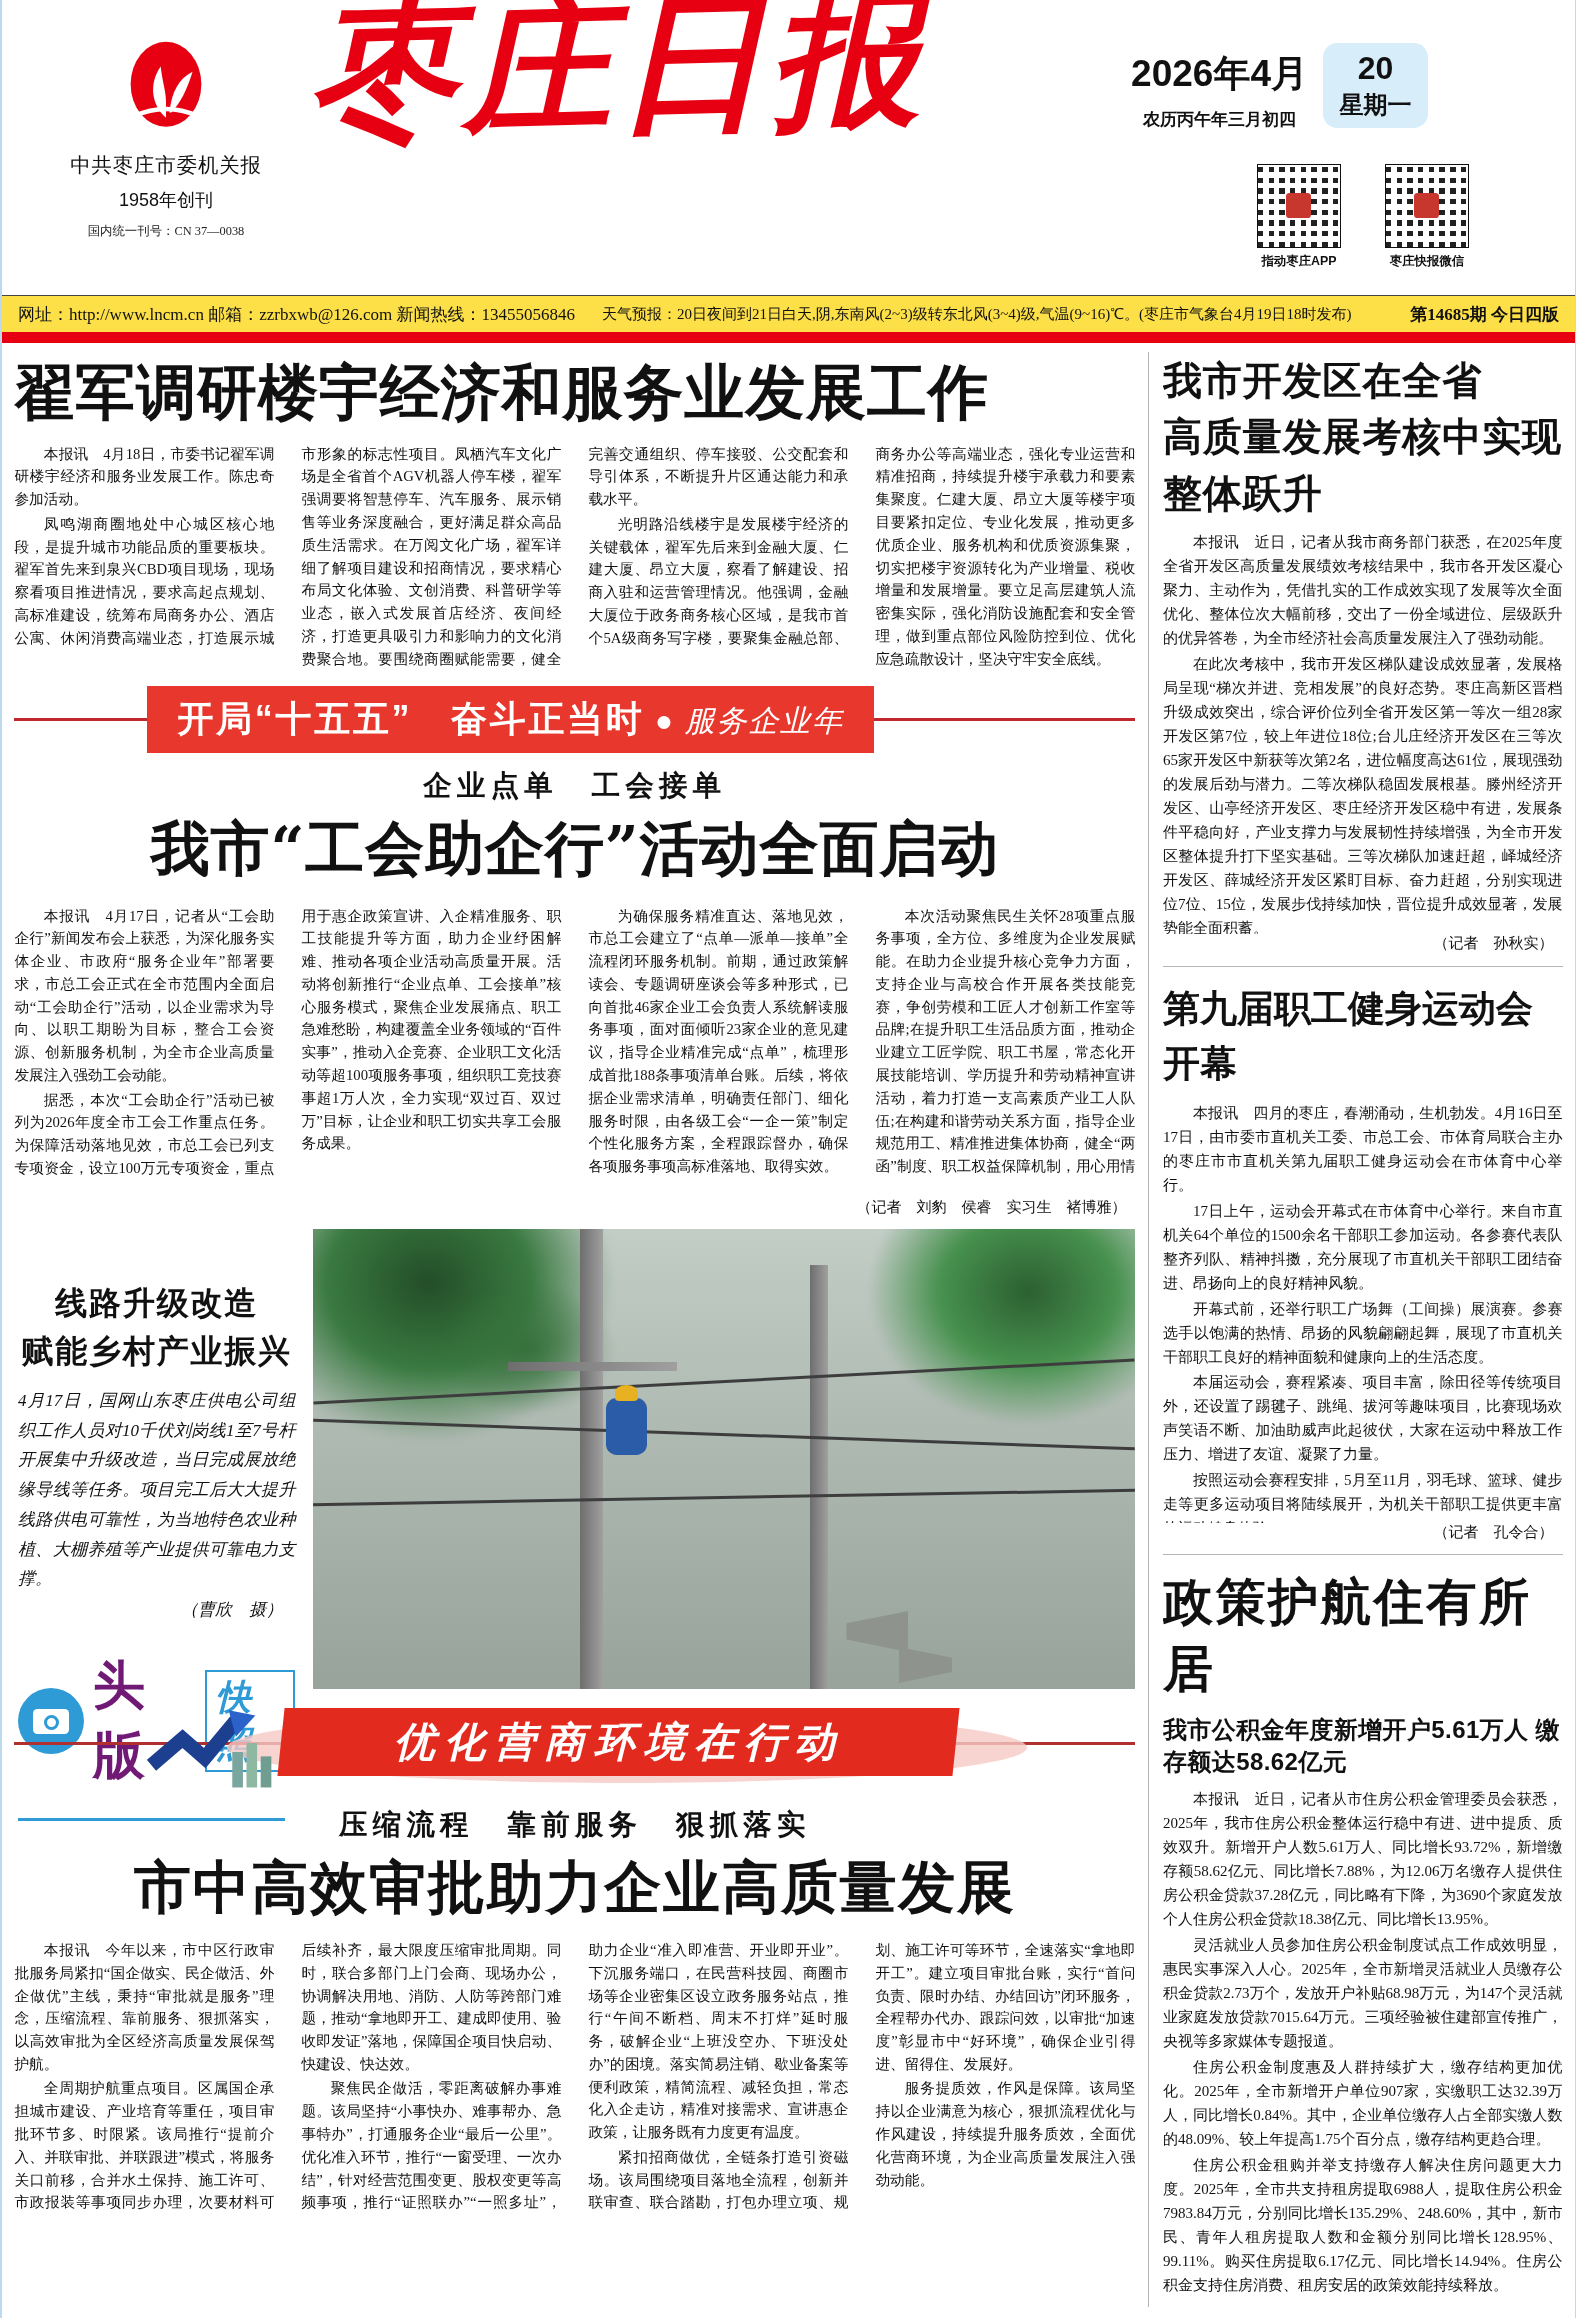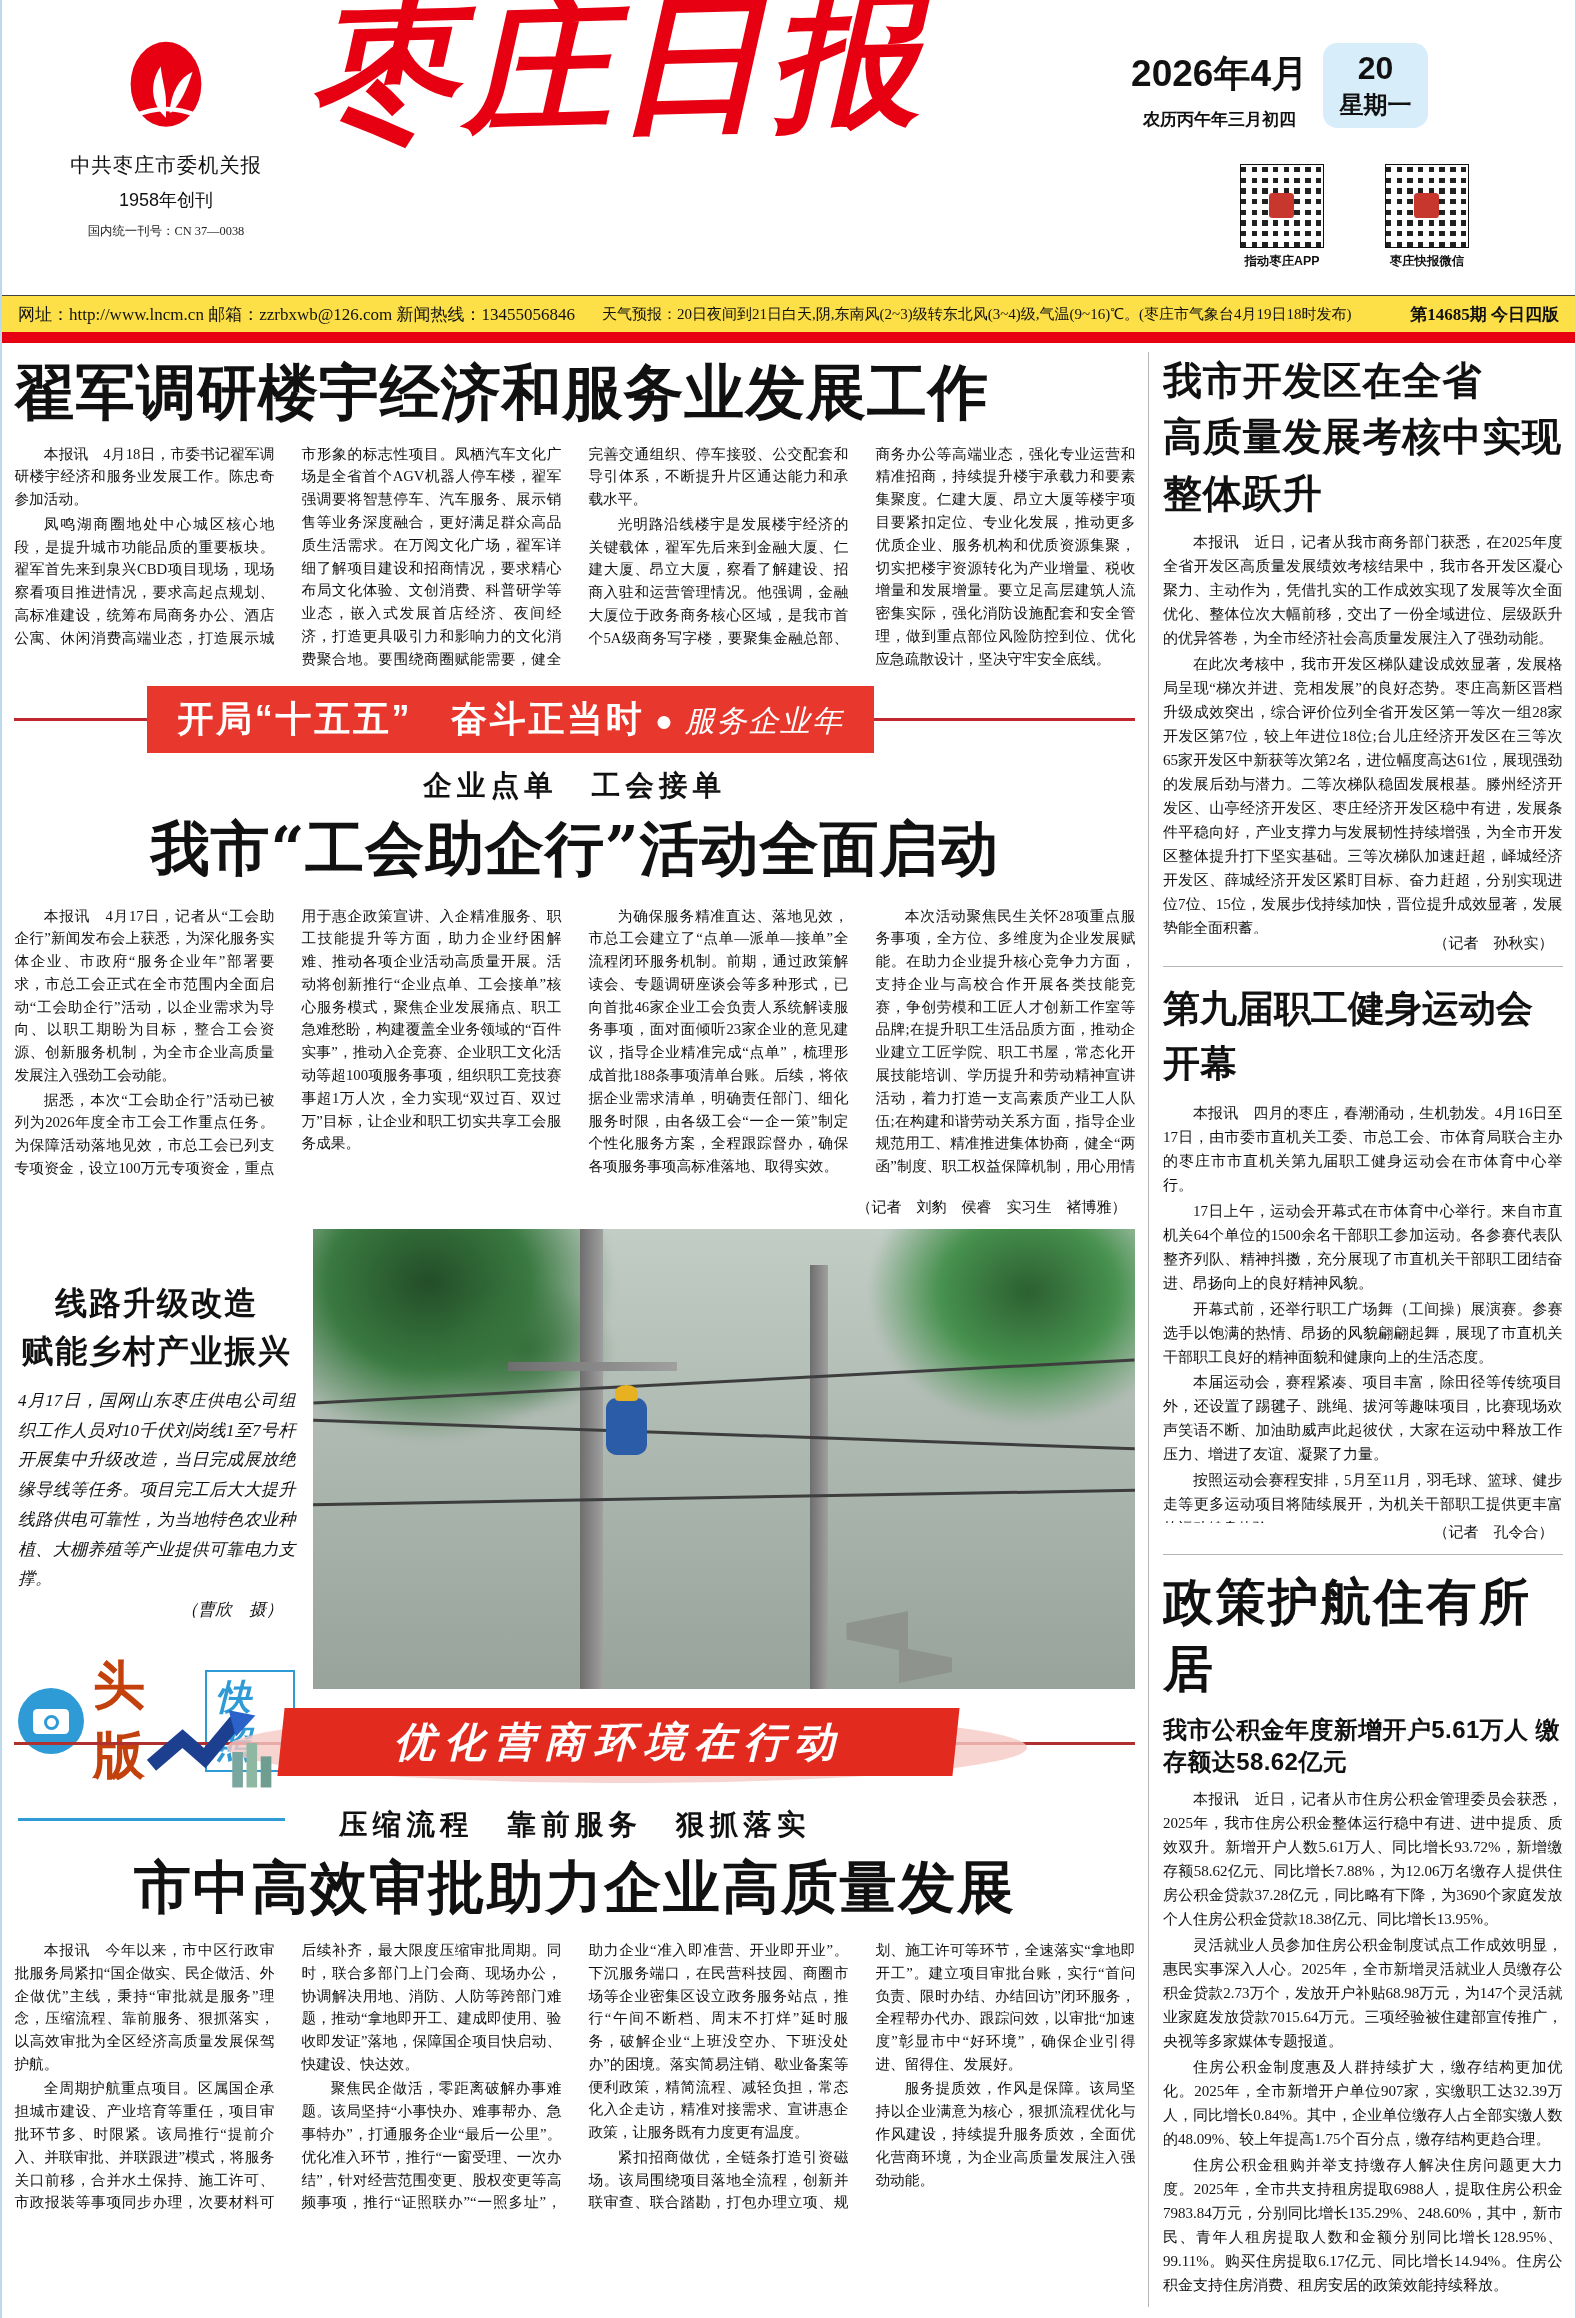--- a/index.html
+++ b/index.html
@@ -21,21 +21,21 @@
   .slogan-row{display:flex;align-items:center;justify-content:center;gap:23px;margin-top:16px;}
   .slogan-rule{width:191px;height:1.8px;background:#8a8a8a;}
   .slogan{font-size:30px;font-weight:bold;letter-spacing:10.7px;color:#222;font-family:"DejaVu Serif",serif;}
   .dateblock{position:absolute;right:267px;top:49px;text-align:center;}
   .dateblock .d1{font-size:37px;font-weight:900;font-family:"Liberation Sans",sans-serif;}
   .dateblock .d2{font-size:17px;font-weight:bold;margin-top:9px;}
   .daybox{position:absolute;right:147px;top:43px;width:105px;height:85px;background:#d8edfa;
       border-radius:14.2px;text-align:center;padding-top:7.1px;box-sizing:border-box;}
   .daybox .num{font-size:32px;font-weight:900;font-family:"Liberation Sans",sans-serif;}
   .daybox .wk{font-size:24px;font-weight:900;margin-top:1.8px;}
-  .qrs{position:absolute;right:102px;top:164px;display:flex;gap:53px;justify-content:flex-end;}
+  .qrs{position:absolute;right:102px;top:164px;display:flex;gap:36px;justify-content:flex-end;}
   .qr{width:92px;text-align:center;}
   .qr .code{width:82px;height:82px;margin:0 auto;border:1.8px solid #111;
       background:
         repeating-linear-gradient(0deg,#111 0 5.3px,#fff 5.3px 10.7px),
         repeating-linear-gradient(90deg,#111 0 5.3px,#fff 5.3px 10.7px);
       background-blend-mode:screen;position:relative;}
   .qr .code::after{content:'';position:absolute;left:28.4px;top:28.4px;width:25px;height:25px;background:#c8372d;border-radius:3.6px;}
   .qr .cap{font-size:12.4px;margin-top:5.3px;font-weight:bold;font-family:"Liberation Sans",sans-serif;}
   
   .infobar{height:36px;background:#fde047;border-top:0.9px solid #444;display:flex;align-items:center;
@@ -72,21 +72,21 @@
   .photo-row{display:flex;margin-top:12.4px;height:460px;}
   .sidebox{width:290px;flex:0 0 290px;padding:50px 9px 0 3.6px;box-sizing:border-box;}
   .sidebox .t{font-size:32px;text-align:center;font-weight:bold;letter-spacing:1.8px;line-height:1.5;
       font-family:"DejaVu Serif",serif;}
   .sidebox .bd{font-size:17px;line-height:1.75;margin-top:11px;font-style:italic;text-align:justify;}
   .sidebox .credit{text-align:right;font-size:17px;font-style:italic;margin-top:3.6px;padding-right:12.4px;}
   .badge{display:flex;align-items:center;margin-top:30px;}
   .badge .cam-circle{width:66px;height:66px;border-radius:50%;background:#2e9bd6;position:relative;flex:0 0 66px;}
   .badge .cam-body{position:absolute;left:15px;top:21.3px;width:36px;height:25px;background:#fff;border-radius:4.4px;}
   .badge .cam-lens{position:absolute;left:26px;top:27px;width:9px;height:9px;border:3.6px solid #2e9bd6;border-radius:50%;}
-  .badge .w1{font-size:52px;font-weight:900;color:#c2410c;margin-left:9px;font-family:"Liberation Sans",sans-serif;letter-spacing:1.8px;}
+  .badge .w1{font-size:52px;font-weight:900;color:#701a75;margin-left:9px;font-family:"Liberation Sans",sans-serif;letter-spacing:1.8px;}
   .badge .w2{font-size:35px;font-weight:bold;color:#2e9bd6;font-style:italic;border:2.7px solid #2e9bd6;
       padding:1.8px 9px;margin-left:7.1px;font-family:"DejaVu Serif",serif;}
   .blue-underline{height:3.6px;background:#2e9bd6;margin-top:27px;width:267px;}
   .photo{flex:1;margin-left:9px;position:relative;overflow:hidden;
       background:linear-gradient(180deg,#c2cdc6 0%,#aeb9b1 45%,#98a49b 100%);}
   .leaf{position:absolute;border-radius:50%;filter:blur(2.7px);}
   .pole{position:absolute;background:linear-gradient(90deg,#6e6e6e,#a0a0a0);}
   .wire{position:absolute;height:2.7px;background:#3d3d3d;}
   .worker{position:absolute;width:41px;height:57px;background:#2a5ca8;border-radius:10.7px;}
   .helmet{position:absolute;width:23px;height:16px;background:#e8b122;border-radius:50% 50% 20% 20%;}

